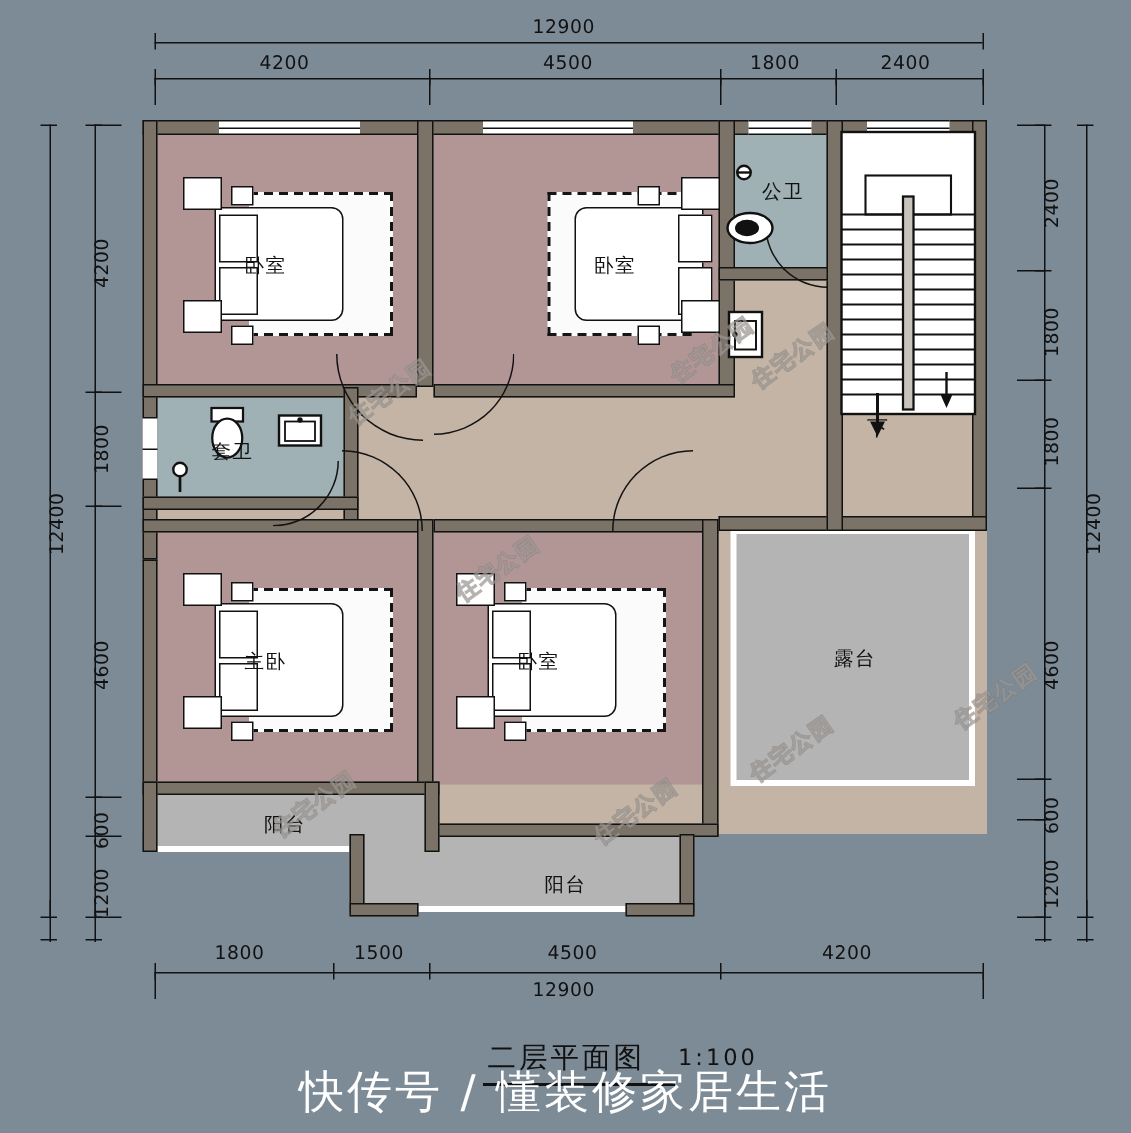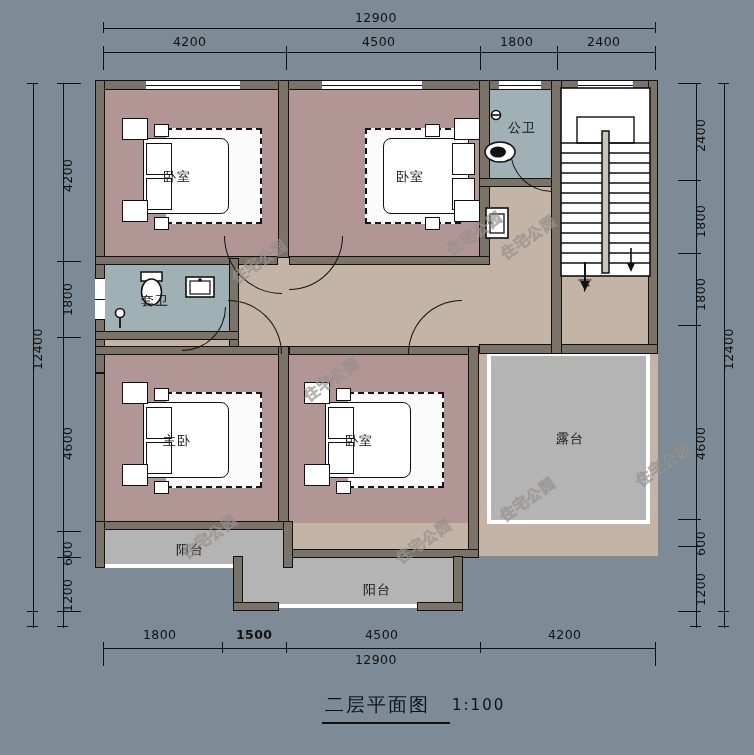--- a/index.html
+++ b/index.html
@@ -358,21 +358,21 @@
   <div>
     <div class="dimline dimh" style="left:103px;top:648px;width:552px;"></div>
     <div class="tick tickv" style="left:103px;top:642px;"></div>
     <div class="tick tickv" style="left:222px;top:642px;"></div>
     <div class="tick tickv" style="left:286px;top:642px;"></div>
     <div class="tick tickv" style="left:480px;top:642px;"></div>
     <div class="tick tickv" style="left:655px;top:642px;"></div>
     <div class="tick tickv" style="left:103px;top:648px;height:18px;"></div>
     <div class="tick tickv" style="left:655px;top:648px;height:18px;"></div>
     <div class="dimtxt" style="left:143px;top:627px;">1800</div>
-    <div class="dimtxt" style="left:236px;top:627px;font-weight:bold;">1500</div>
+    <div class="dimtxt" style="left:236px;top:627px;">1500</div>
     <div class="dimtxt" style="left:365px;top:627px;">4500</div>
     <div class="dimtxt" style="left:548px;top:627px;">4200</div>
     <div class="dimtxt" style="left:355px;top:652px;">12900</div>
   </div>
 
   <div>
     <div class="dimline dimv" style="left:33px;top:600px;height:28px;"></div>
     <div class="dimline dimv" style="left:63px;top:600px;height:28px;"></div>
     <div class="tick tickh" style="left:27px;top:626px;"></div>
     <div class="tick tickh" style="left:57px;top:626px;"></div>
@@ -392,14 +392,15 @@
     <div class="wm" style="left:228px;top:252px;">住宅公园</div>
     <div class="wm" style="left:443px;top:224px;">住宅公园</div>
     <div class="wm" style="left:497px;top:228px;">住宅公园</div>
     <div class="wm" style="left:300px;top:370px;">住宅公园</div>
     <div class="wm" style="left:178px;top:527px;">住宅公园</div>
     <div class="wm" style="left:392px;top:532px;">住宅公园</div>
     <div class="wm" style="left:496px;top:490px;">住宅公园</div>
     <div class="wm" style="left:632px;top:455px;">住宅公园</div>
   </div>
 
+  <div class="bigwm">快传号 / 懂装修家居生活</div>
 
 </div>
 
 </body></html>

